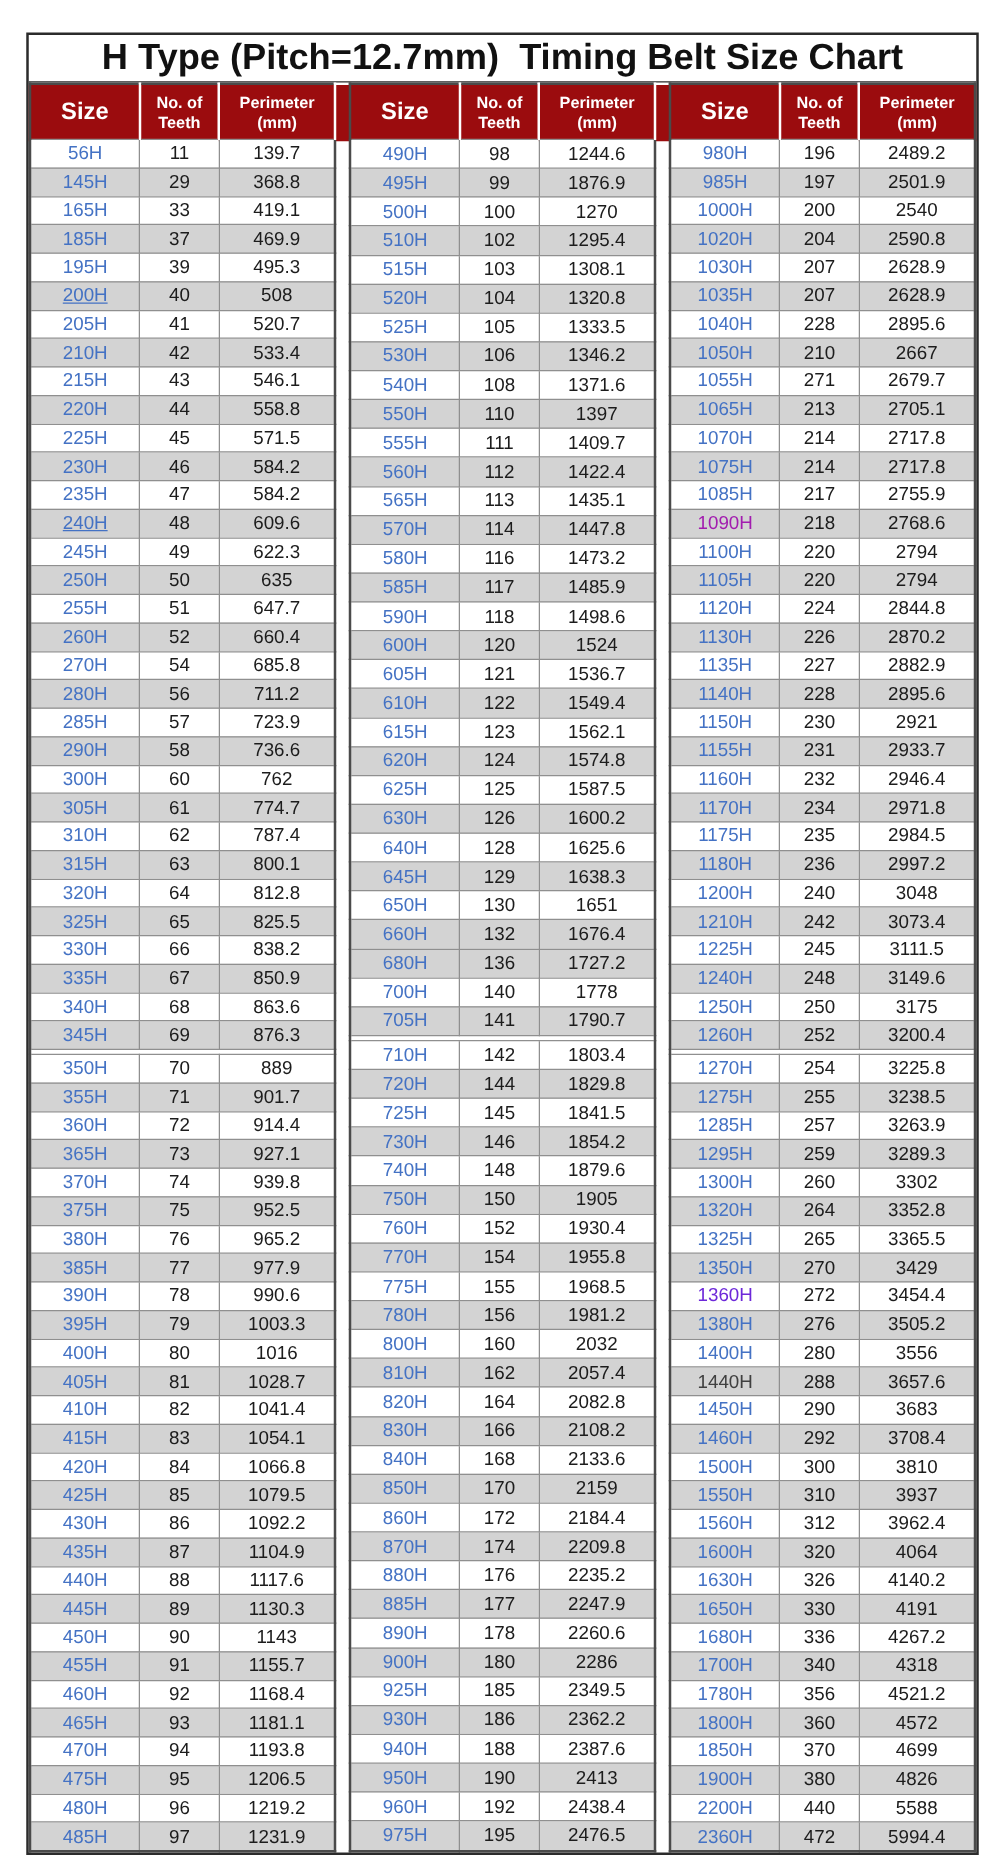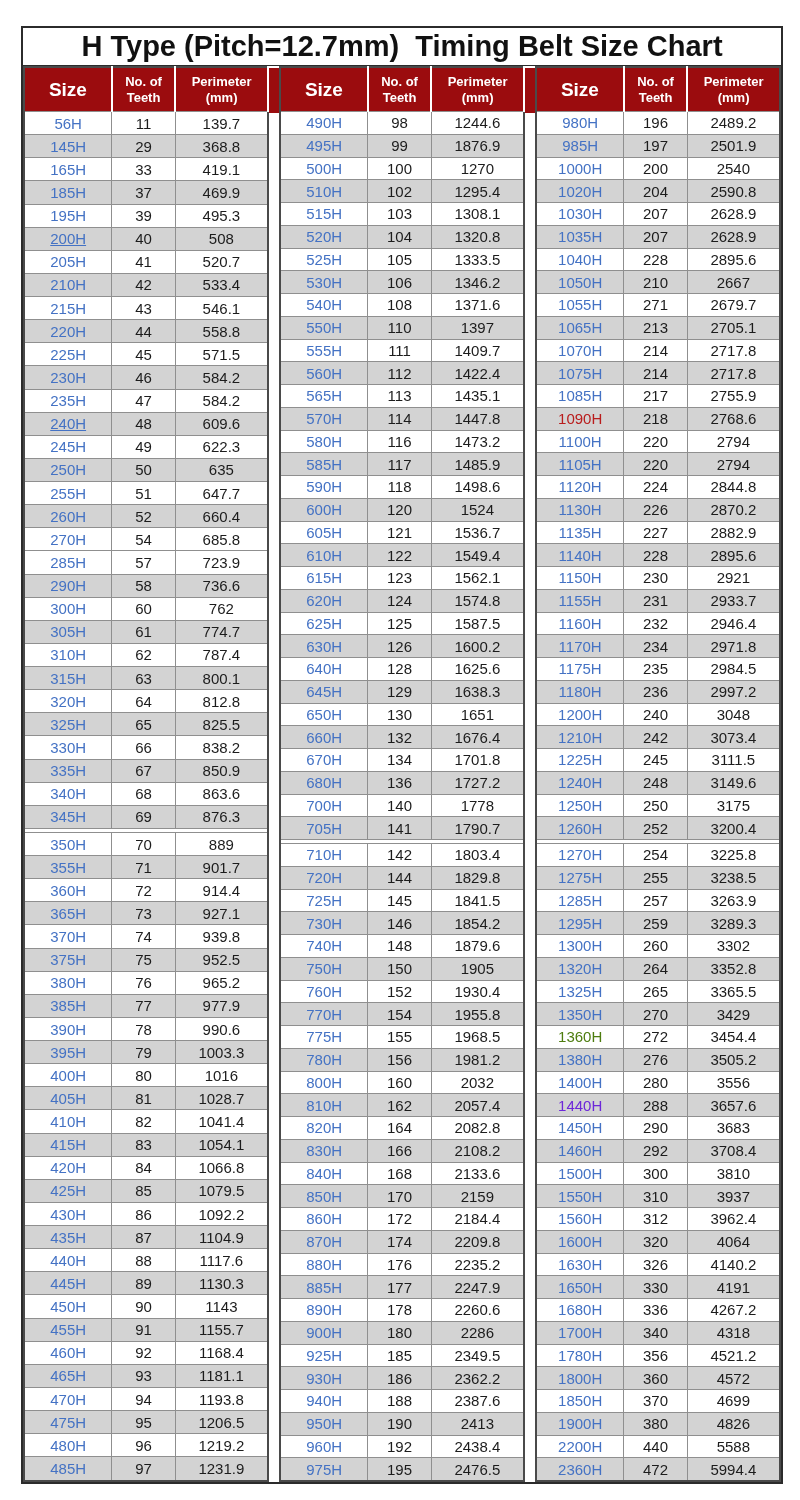--- a/index.html
+++ b/index.html
@@ -140,20 +140,25 @@
           <tr class="alt">
             <td class="size" style="color: rgb(68, 114, 196);">260H</td>
             <td>52</td>
             <td>660.4</td>
           </tr>
           <tr>
             <td class="size" style="color: rgb(68, 114, 196);">270H</td>
             <td>54</td>
             <td>685.8</td>
           </tr>
+          <tr class="alt">
+            <td class="size" style="color: rgb(68, 114, 196);">280H</td>
+            <td>56</td>
+            <td>711.2</td>
+          </tr>
           <tr>
             <td class="size" style="color: rgb(68, 114, 196);">285H</td>
             <td>57</td>
             <td>723.9</td>
           </tr>
           <tr class="alt">
             <td class="size" style="color: rgb(68, 114, 196);">290H</td>
             <td>58</td>
             <td>736.6</td>
           </tr>
@@ -501,25 +506,20 @@
           <tr>
             <td class="size" style="color: rgb(68, 114, 196);">650H</td>
             <td>130</td>
             <td>1651</td>
           </tr>
           <tr class="alt">
             <td class="size" style="color: rgb(68, 114, 196);">660H</td>
             <td>132</td>
             <td>1676.4</td>
           </tr>
-          <tr>
-            <td class="size" style="color: rgb(68, 114, 196);">670H</td>
-            <td>134</td>
-            <td>1701.8</td>
-          </tr>
           <tr class="alt">
             <td class="size" style="color: rgb(68, 114, 196);">680H</td>
             <td>136</td>
             <td>1727.2</td>
           </tr>
           <tr>
             <td class="size" style="color: rgb(68, 114, 196);">700H</td>
             <td>140</td>
             <td>1778</td>
           </tr>
@@ -748,21 +748,21 @@
             <td class="size" style="color: rgb(68, 114, 196);">1075H</td>
             <td>214</td>
             <td>2717.8</td>
           </tr>
           <tr>
             <td class="size" style="color: rgb(68, 114, 196);">1085H</td>
             <td>217</td>
             <td>2755.9</td>
           </tr>
           <tr class="alt">
-            <td class="size" style="color: #b91c1c;">1090H</td>
+            <td class="size" style="color: #a21caf;">1090H</td>
             <td>218</td>
             <td>2768.6</td>
           </tr>
           <tr>
             <td class="size" style="color: rgb(68, 114, 196);">1100H</td>
             <td>220</td>
             <td>2794</td>
           </tr>
           <tr class="alt">
             <td class="size" style="color: rgb(68, 114, 196);">1105H</td>
@@ -886,36 +886,36 @@
             <td class="size" style="color: rgb(68, 114, 196);">1325H</td>
             <td>265</td>
             <td>3365.5</td>
           </tr>
           <tr class="alt">
             <td class="size" style="color: rgb(68, 114, 196);">1350H</td>
             <td>270</td>
             <td>3429</td>
           </tr>
           <tr>
-            <td class="size" style="color: #4d7c0f;">1360H</td>
+            <td class="size" style="color: #6d28d9;">1360H</td>
             <td>272</td>
             <td>3454.4</td>
           </tr>
           <tr class="alt">
             <td class="size" style="color: rgb(68, 114, 196);">1380H</td>
             <td>276</td>
             <td>3505.2</td>
           </tr>
           <tr>
             <td class="size" style="color: rgb(68, 114, 196);">1400H</td>
             <td>280</td>
             <td>3556</td>
           </tr>
           <tr class="alt">
-            <td class="size" style="color: #6d28d9;">1440H</td>
+            <td class="size" style="color: #404040;">1440H</td>
             <td>288</td>
             <td>3657.6</td>
           </tr>
           <tr>
             <td class="size" style="color: rgb(68, 114, 196);">1450H</td>
             <td>290</td>
             <td>3683</td>
           </tr>
           <tr class="alt">
             <td class="size" style="color: rgb(68, 114, 196);">1460H</td>

